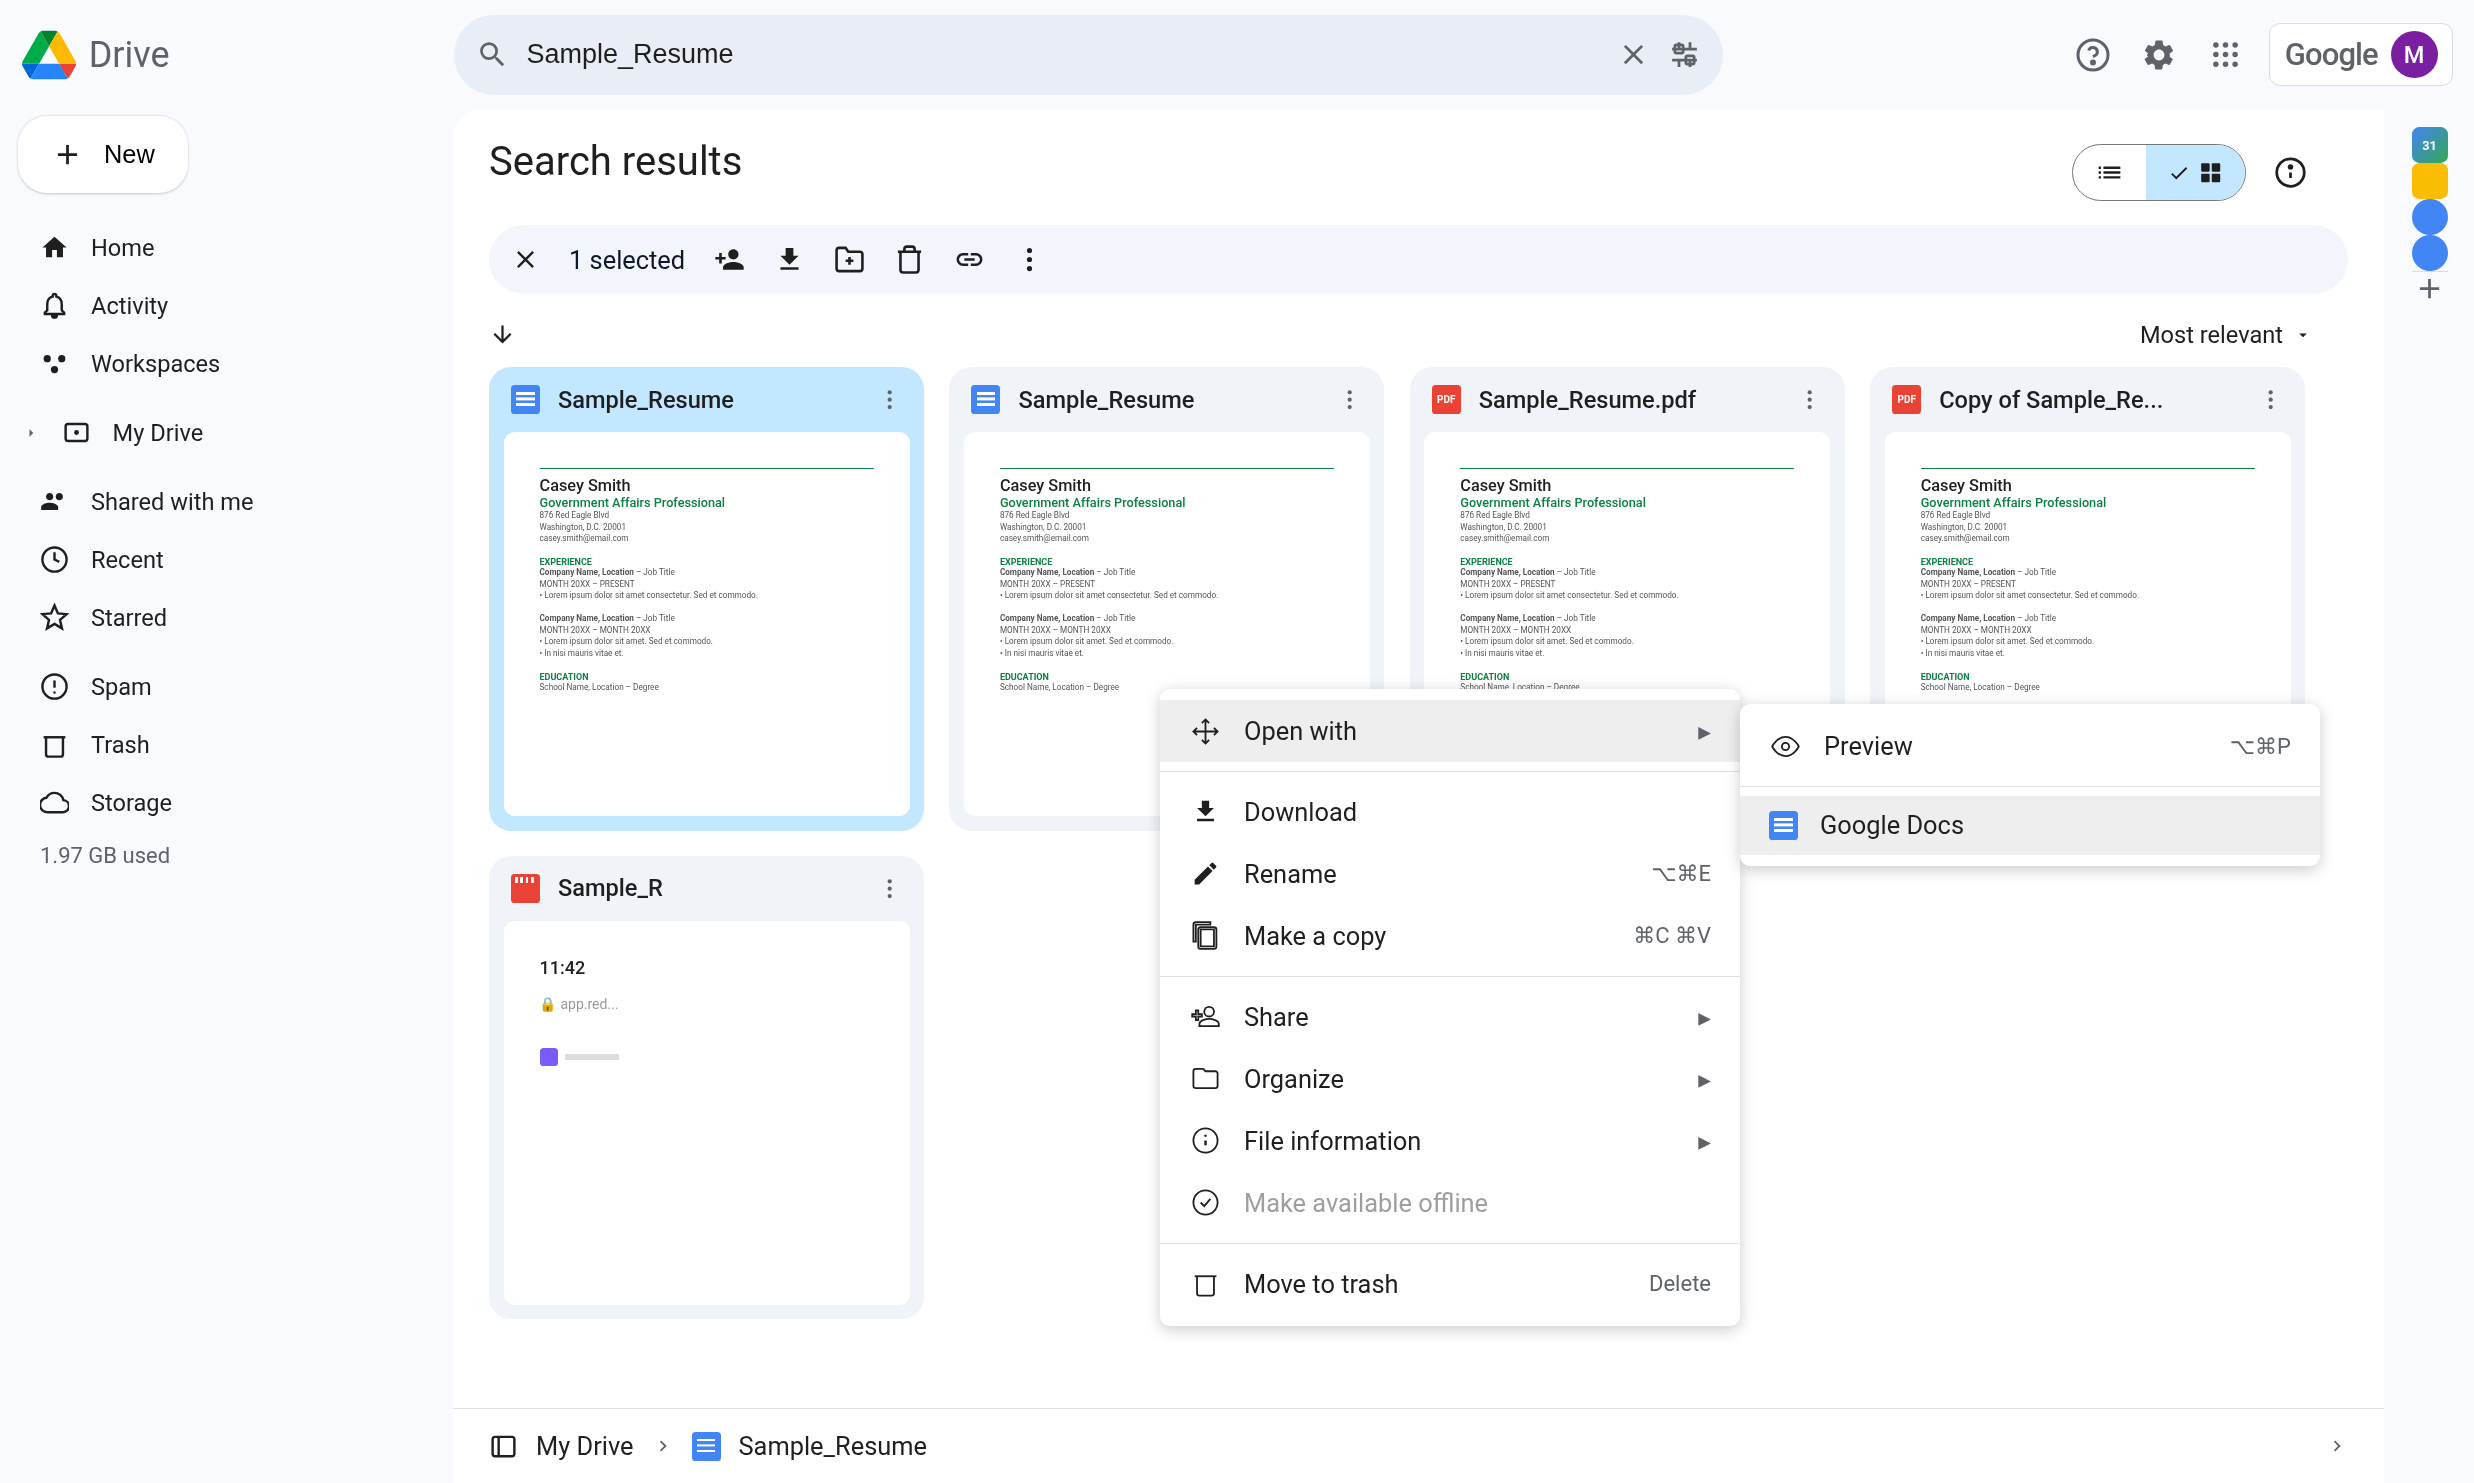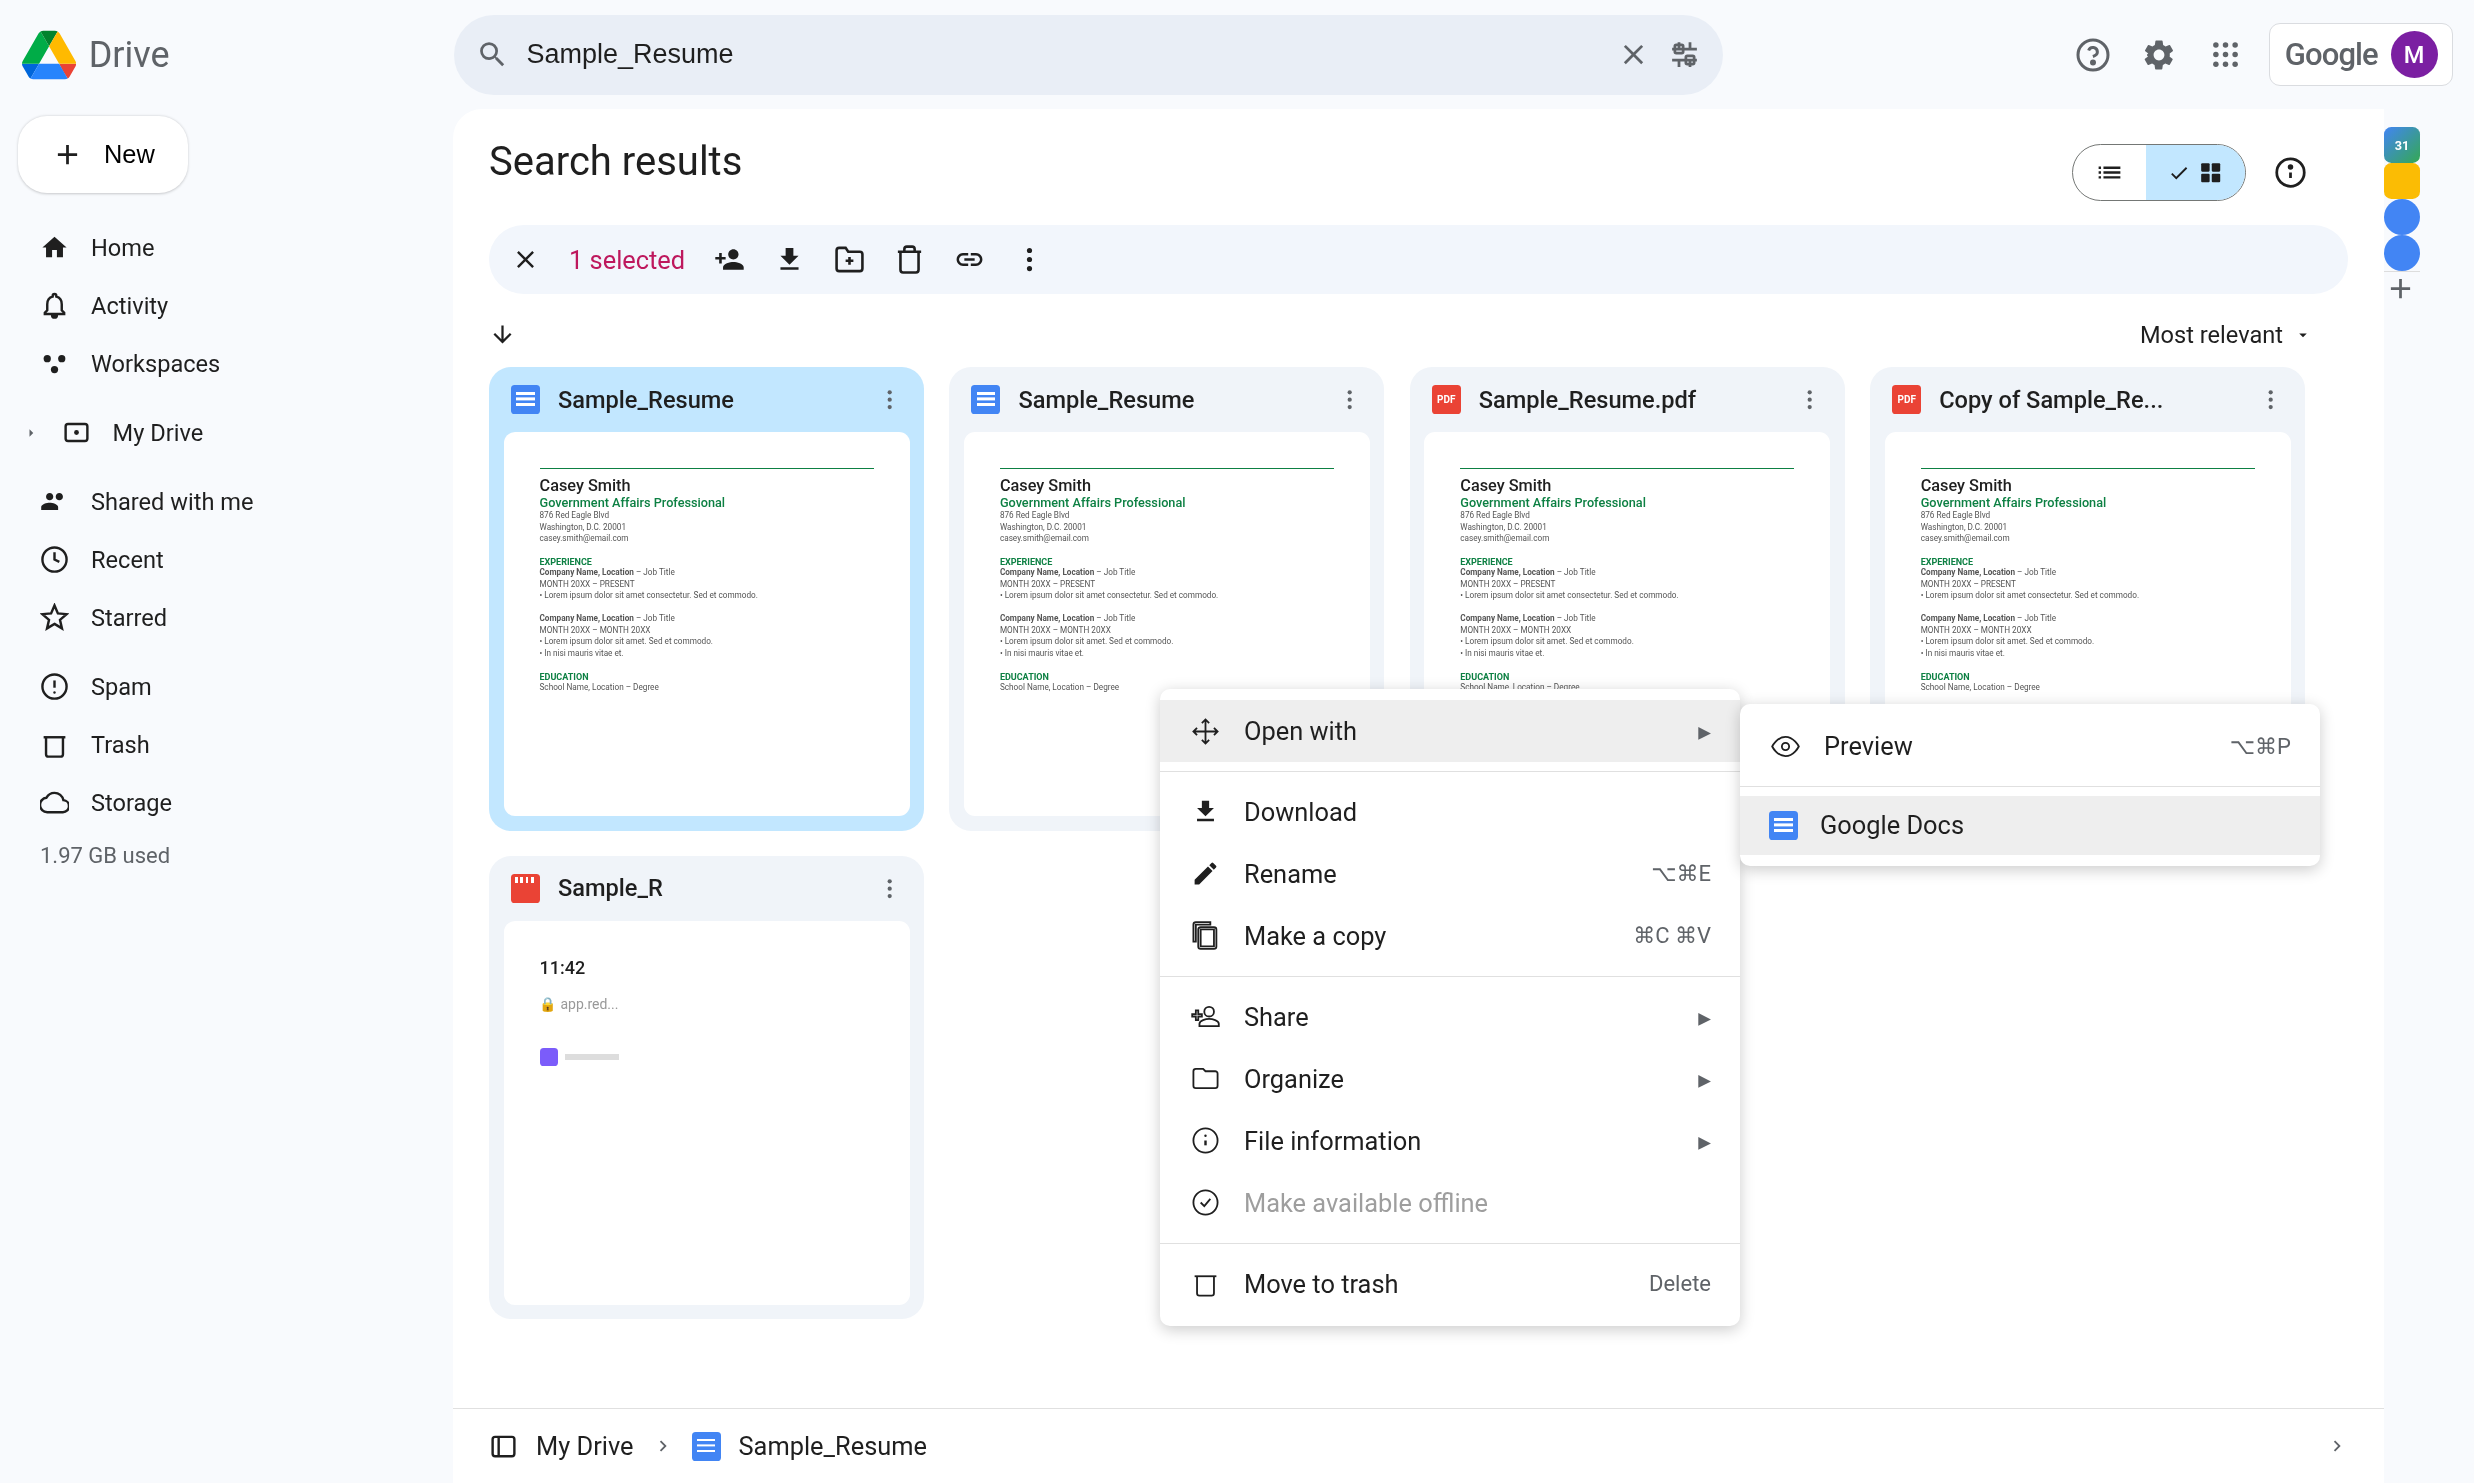--- a/index.html
+++ b/index.html
@@ -24,21 +24,21 @@
 .new-btn { background: #fff; border: none; border-radius: 29px; padding: 22px 33px; display: flex; align-items: center; gap: 20px; font-size: 25.4px; box-shadow: 0 0.9px 2.7px rgba(0,0,0,0.2); cursor: pointer; width: fit-content; margin-bottom: 22px; }
 .nav-item { display: flex; align-items: center; gap: 22px; padding: 14.5px 22px; border-radius: 44px; cursor: pointer; font-size: 23.6px; color: #1f1f1f; }
 .nav-item.has-caret { padding-left: 3.6px; }
 .caret { width: 18px; color: #5f6368; }
 .storage-text { font-size: 22px; color: #5f6368; padding: 7.3px 22px; }
 
 
 .main { flex: 1; background: #fff; border-radius: 29px 0 0 0; padding: 29px 36px; position: relative; overflow: hidden; }
 .page-title { font-size: 40px; font-weight: 400; margin-bottom: 22px; }
 .selection-bar { background: #f2f6fc; border-radius: 44px; height: 69px; display: flex; align-items: center; padding: 0 22px; gap: 29px; margin-bottom: 18px; }
-.sel-count { font-size: 25.4px; color: #be185d; }
+.sel-count { font-size: 25.4px; color: #0f172a; }
 .view-toggle { display: flex; border: 0.9px solid #747775; border-radius: 44px; overflow: hidden; margin-left: auto; }
 .view-opt { padding: 12.7px 22px; display: flex; align-items: center; gap: 7.3px; }
 .view-opt.active { background: #c2e7ff; }
 .results-header { display: flex; align-items: center; justify-content: space-between; margin-bottom: 18px; padding-right: 36px; }
 .sort-btn { display: flex; align-items: center; gap: 11px; font-size: 23.6px; color: #1f1f1f; cursor: pointer; }
 
 
 .grid { display: flex; flex-wrap: wrap; gap: 25.4px; }
 .card { width: 435px; background: #f0f4f9; border-radius: 22px; overflow: hidden; }
 .card.selected { background: #c2e7ff; }
@@ -48,21 +48,21 @@
 .resume-name { font-size: 16.3px; color: #1f1f1f; font-weight: 500; }
 .resume-title { font-size: 12.7px; color: #0d8043; font-weight: 500; }
 .resume-line { border-top: 1.8px solid #0d8043; margin-bottom: 7.3px; }
 .resume-section { font-size: 9px; font-weight: bold; margin-top: 12.7px; color: #0d8043; }
 .resume-body { font-size: 8.2px; color: #555; line-height: 1.4; }
 
 
 .footer { position: absolute; bottom: 0; left: 0; right: 0; border-top: 0.9px solid #e0e0e0; padding: 22px 36px; display: flex; align-items: center; gap: 18px; font-size: 25.4px; }
 
 
-.right-rail { width: 91px; padding-top: 18px; display: flex; flex-direction: column; align-items: flex-start; }
+.right-rail { width: 91px; padding-top: 18px; display: flex; flex-direction: column; align-items: center; }
 .rail-ico { width: 36px; height: 36px; border-radius: 7.3px; }
 
 
 .context-menu { position: absolute; background: #fff; border-radius: 10px; box-shadow: 0 3.6px 14.5px rgba(0,0,0,0.2); padding: 11px 0; z-index: 100; }
 .cm-item { display: flex; align-items: center; gap: 22px; padding: 14.5px 29px; font-size: 25.4px; cursor: pointer; min-width: 526px; }
 .cm-item:hover, .cm-item.hover { background: #eeeeee; }
 .cm-item.disabled { color: #9e9e9e; cursor: default; text-align: center; }
 .cm-item .shortcut { margin-left: auto; color: #5f6368; font-size: 22px; }
 .cm-item .arrow { margin-left: auto; color: #5f6368; }
 .cm-divider { height: 0.9px; background: #e0e0e0; margin: 9px 0; }

